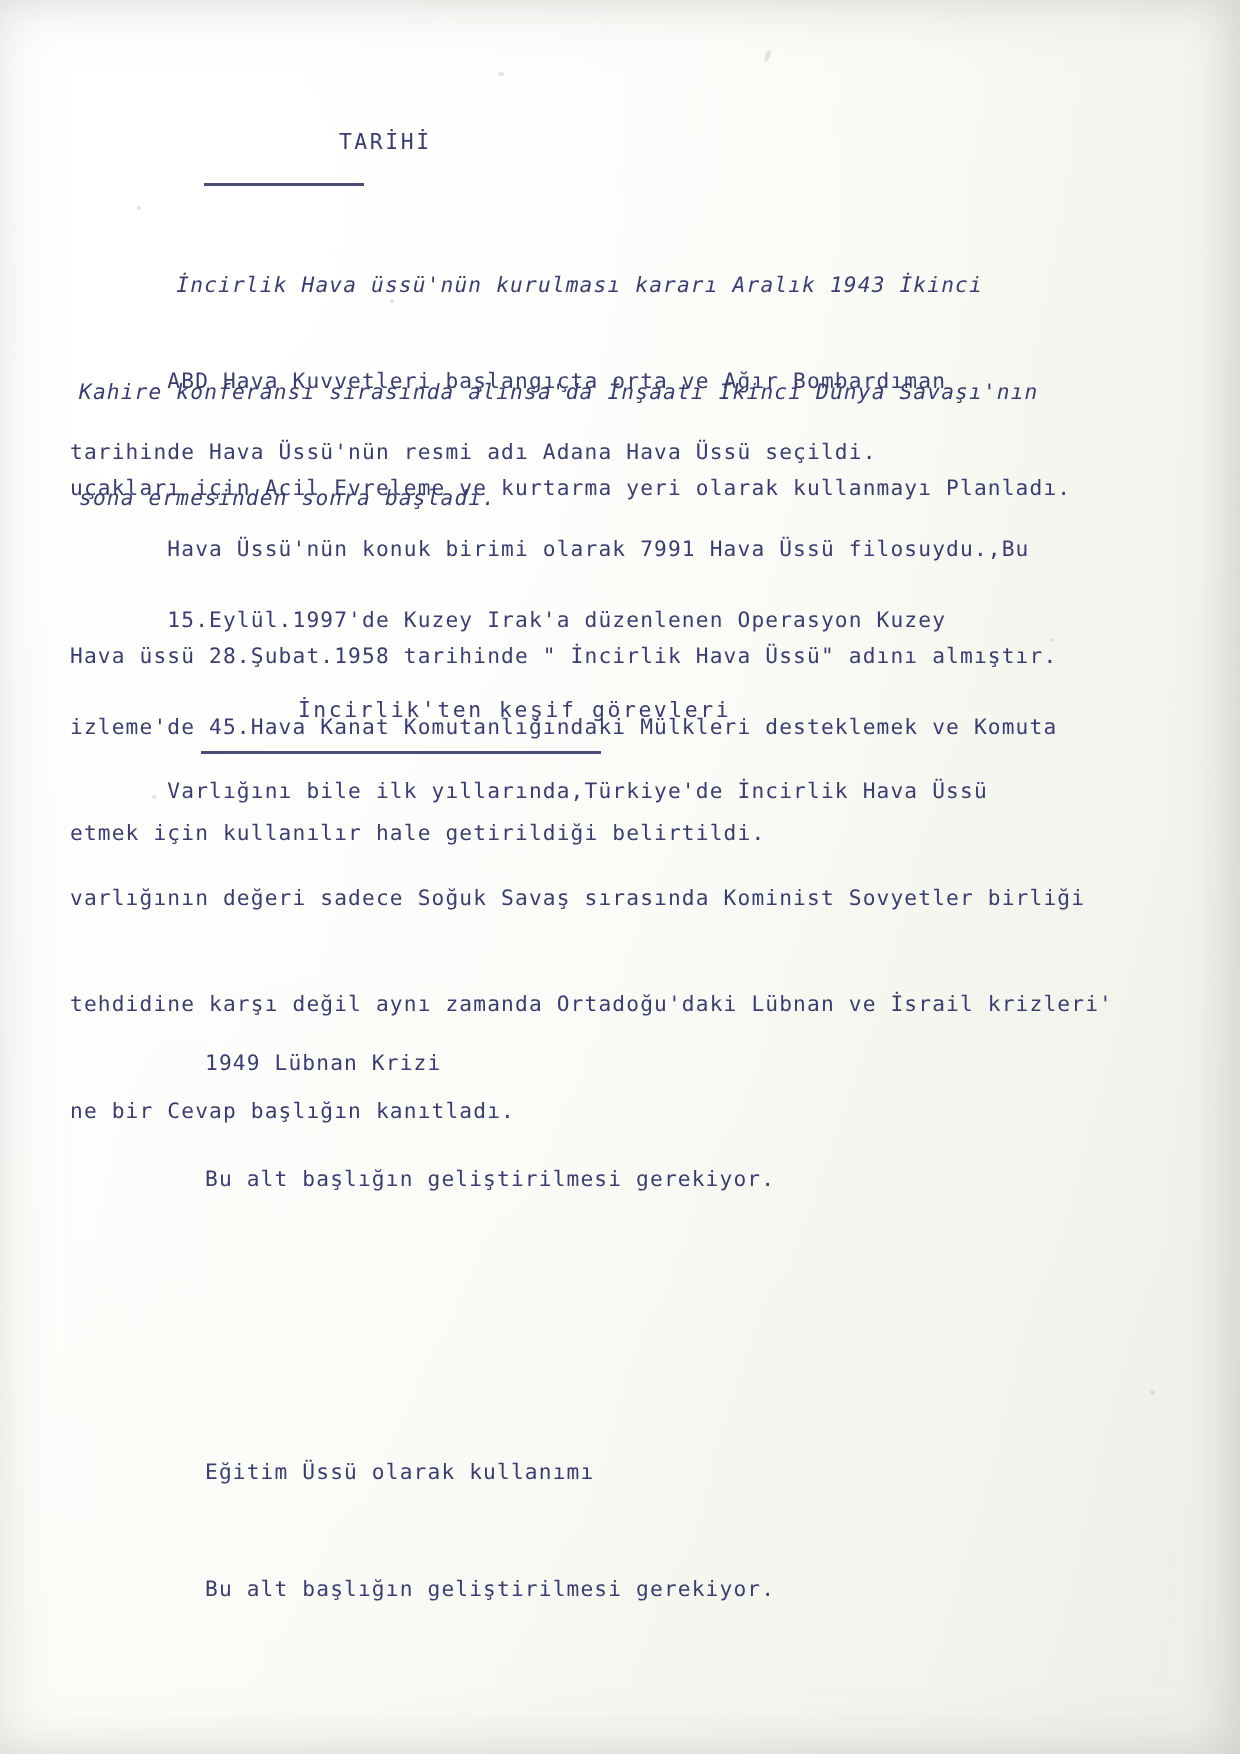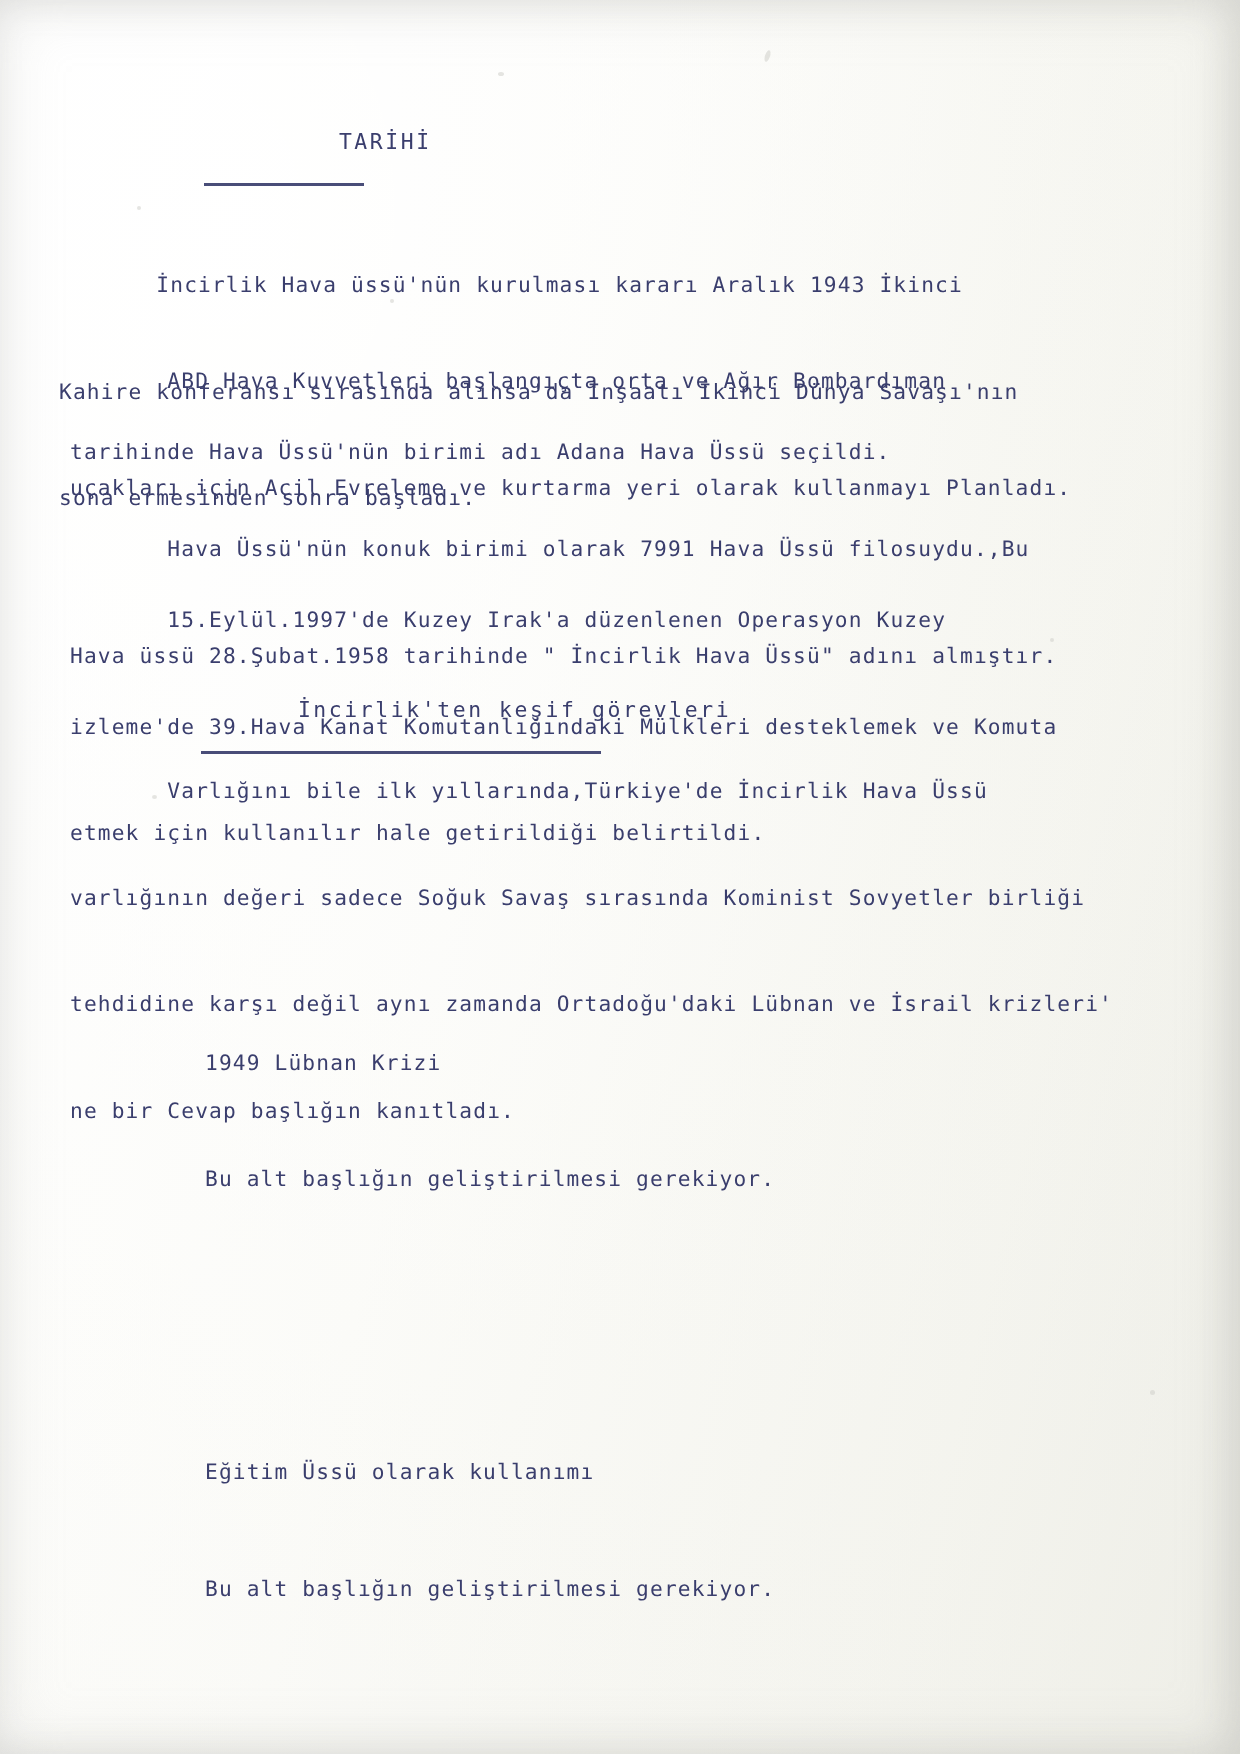--- a/index.html
+++ b/index.html
@@ -107,43 +107,43 @@
   <div class="speck" style="left:390px;top:299px;width:4px;height:4px;"></div>
   <div class="speck" style="left:1150px;top:1390px;width:5px;height:5px;"></div>
 
   <div class="content">
 
     <div class="heading title" style="left:246px; top:104px;">
       <span>TARİHİ</span>
       <span class="rule"></span>
     </div>
 
-    <div class="tw para" style="left:59px; top:196px;">
+    <div class="tw para" style="left:79px; top:196px;font-style:italic;">
       <span class="line">       İncirlik Hava üssü'nün kurulması kararı Aralık 1943 İkinci</span>
       <span class="line">Kahire konferansı sırasında alınsa'da İnşaatı İkinci Dünya Savaşı'nın</span>
       <span class="line">sona ermesinden sonra başladı.</span>
     </div>
 
     <div class="tw para" style="left:70px; top:292px;">
       <span class="line">       ABD Hava Kuvvetleri başlangıçta orta ve Ağır Bombardıman</span>
       <span class="line">uçakları için Acil Evreleme ve kurtarma yeri olarak kullanmayı Planladı.</span>
     </div>
 
     <div class="tw para" style="left:70px; top:363px;">
-      <span class="line">tarihinde Hava Üssü'nün birimi adı Adana Hava Üssü seçildi.</span>
+      <span class="line">tarihinde Hava Üssü'nün resmi adı Adana Hava Üssü seçildi.</span>
     </div>
 
     <div class="tw para" style="left:70px; top:460px;">
       <span class="line">       Hava Üssü'nün konuk birimi olarak 7991 Hava Üssü filosuydu.,Bu</span>
       <span class="line">Hava üssü 28.Şubat.1958 tarihinde " İncirlik Hava Üssü" adını almıştır.</span>
     </div>
 
     <div class="tw para" style="left:70px; top:531px;">
       <span class="line">       15.Eylül.1997'de Kuzey Irak'a düzenlenen Operasyon Kuzey</span>
-      <span class="line">izleme'de 39.Hava Kanat Komutanlığındaki Mülkleri desteklemek ve Komuta</span>
+      <span class="line">izleme'de 45.Hava Kanat Komutanlığındaki Mülkleri desteklemek ve Komuta</span>
       <span class="line">etmek için kullanılır hale getirildiği belirtildi.</span>
     </div>
 
     <div class="heading subhead" style="left:205px; top:672px;">
       <span>İncirlik'ten keşif görevleri</span>
       <span class="rule"></span>
     </div>
 
     <div class="tw para" style="left:70px; top:702px;">
       <span class="line">       Varlığını bile ilk yıllarında,Türkiye'de İncirlik Hava Üssü</span>

